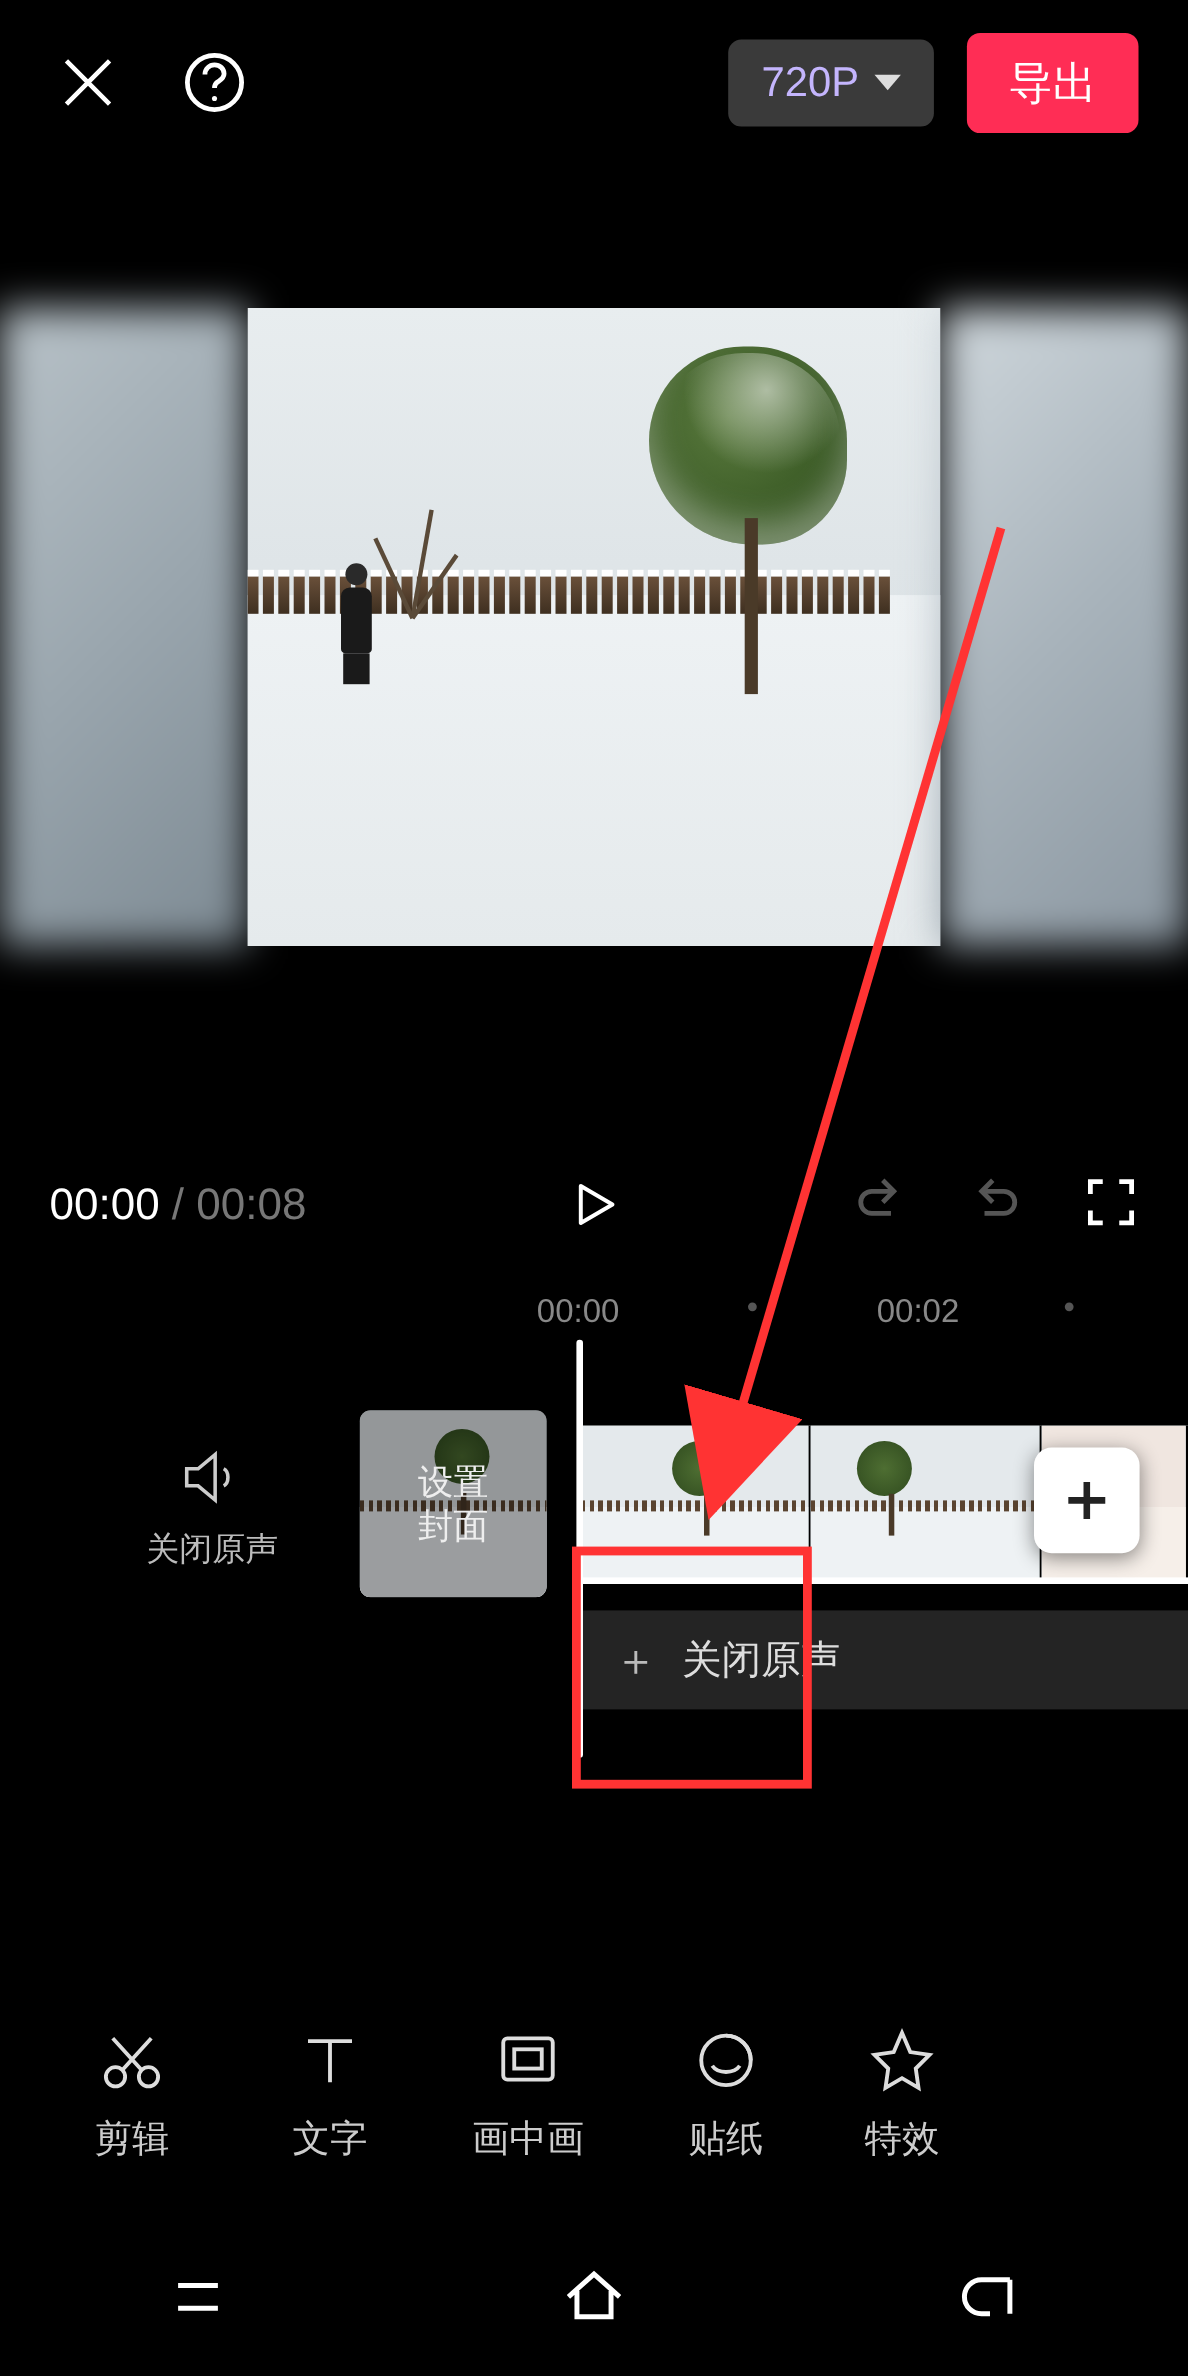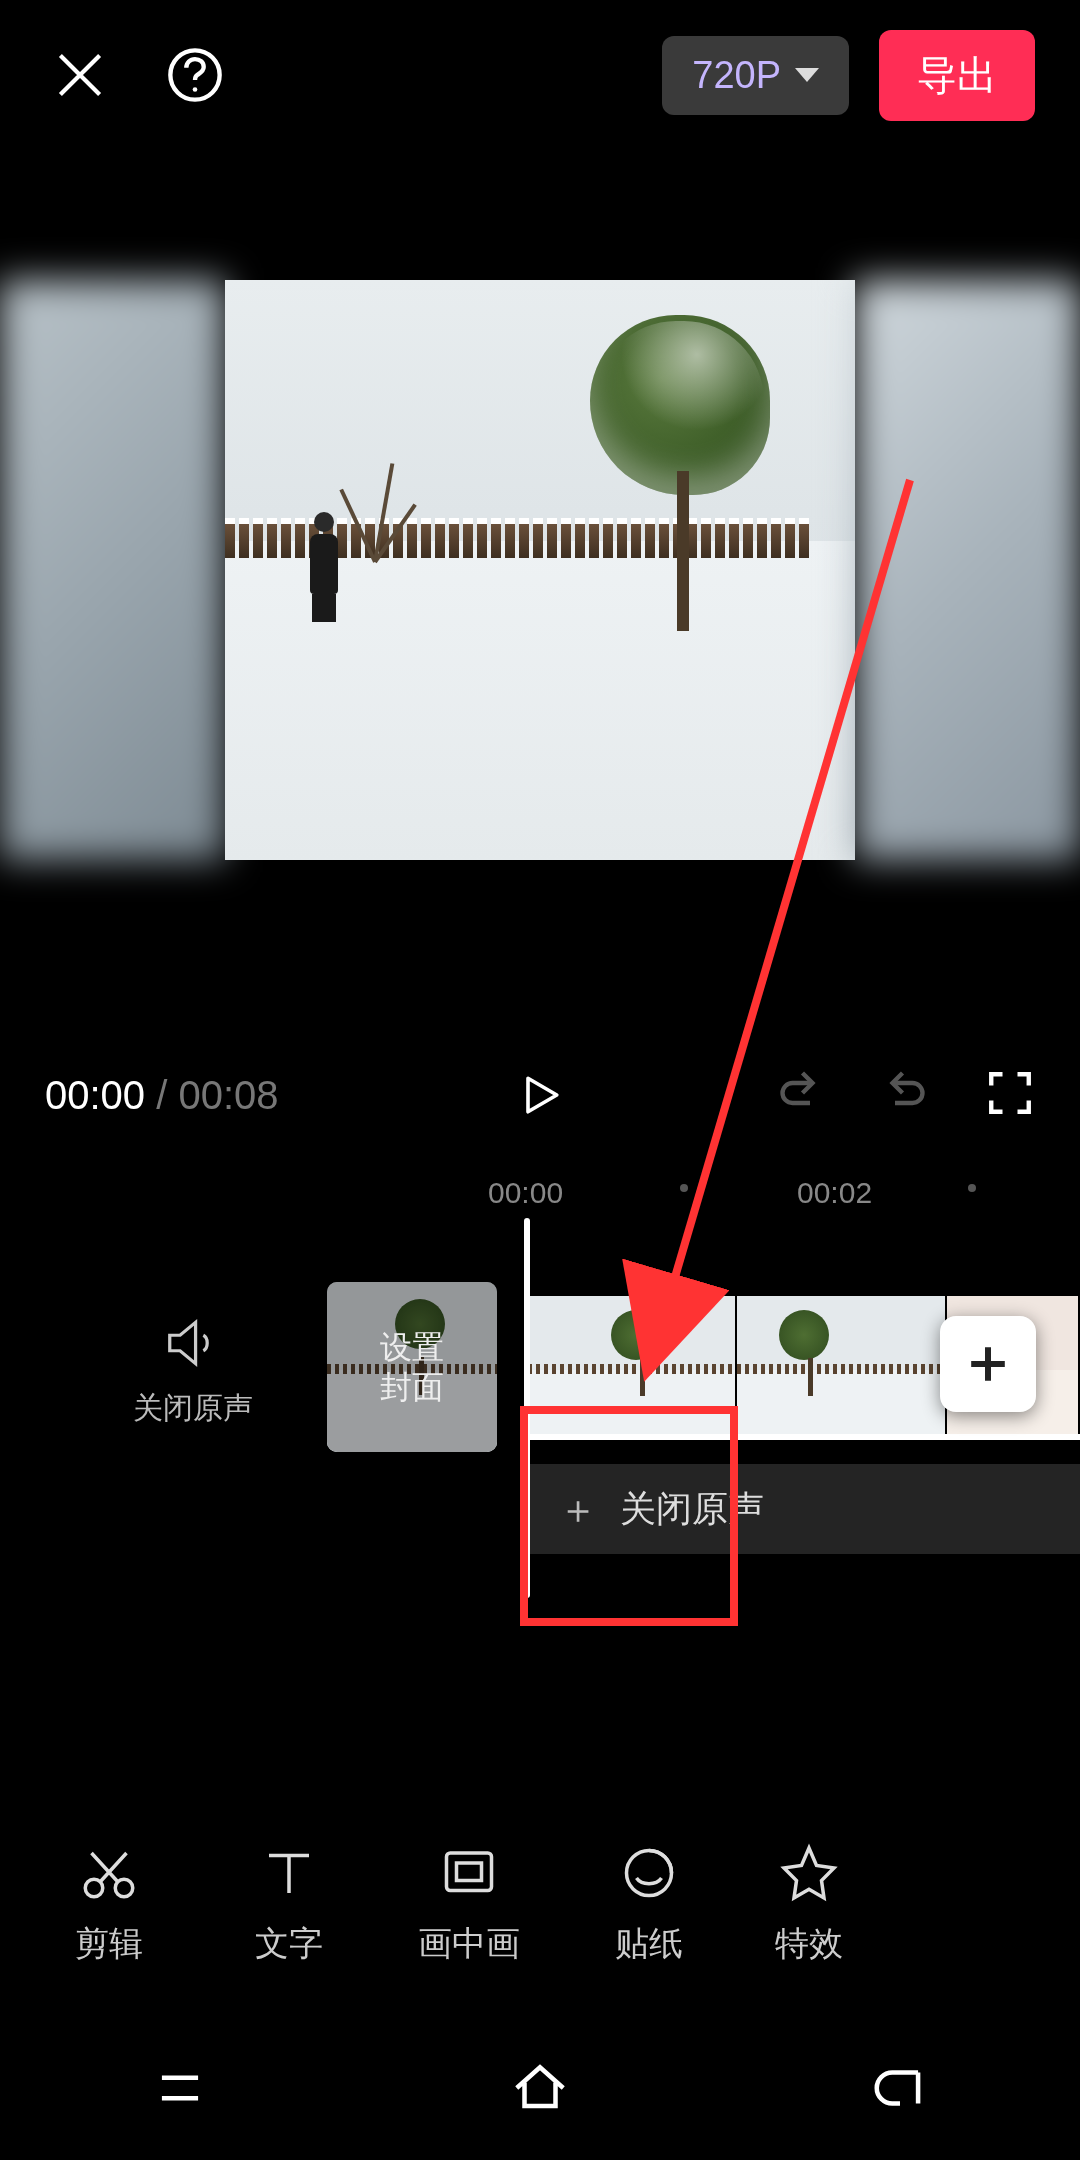--- a/index.html
+++ b/index.html
@@ -86,21 +86,21 @@
   .arrow-svg { position: absolute; left: 0; top: 0; width: 1080px; height: 2160px; z-index: 55; pointer-events: none; }
 
   
   .mini-scene .sky2 { position: absolute; inset: 0; background: #e4e9ec; }
   .mini-scene .ground2 { position: absolute; left: 0; right: 0; bottom: 0; height: 48%; background: #eef2f4; }
   .mini-scene .fence2 { position: absolute; left: 0; right: 0; top: 48%; height: 10px; background: repeating-linear-gradient(90deg, #5a4430 0 4px, transparent 4px 8px); }
   .mini-scene .tree2 { position: absolute; left: 40%; top: 10%; width: 50px; height: 50px; background: radial-gradient(circle, #4e6e32 0%, #2f4a1e 100%); border-radius: 50%; }
   .mini-scene .trunk2 { position: absolute; left: 54%; top: 44%; width: 5px; height: 38px; background: #4a3a28; }
 
   
-  .toolbar { position: absolute; left: 0; right: 0; bottom: 160px; height: 190px; display: flex; align-items: center; padding: 0 19px; gap: 0; }
+  .toolbar { position: absolute; left: 0; right: 0; bottom: 160px; height: 190px; display: flex; align-items: center; padding: 0 30px; gap: 0; }
   .tool { flex: 0 0 180px; display: flex; flex-direction: column; align-items: center; gap: 18px; }
   .tool.last { flex: 0 0 140px; }
   .tool svg { width: 60px; height: 60px; stroke: #ddd; stroke-width: 2.8; fill: none; }
   .tool .tl { font-size: 34px; color: #ccc; }
 
   
   .navbar { position: absolute; left: 0; right: 0; bottom: 0; height: 140px; display: flex; align-items: center; justify-content: space-around; }
   .navbar svg { width: 62px; height: 62px; stroke: #fff; stroke-width: 3.5; fill: none; }
 </style>
 </head>

